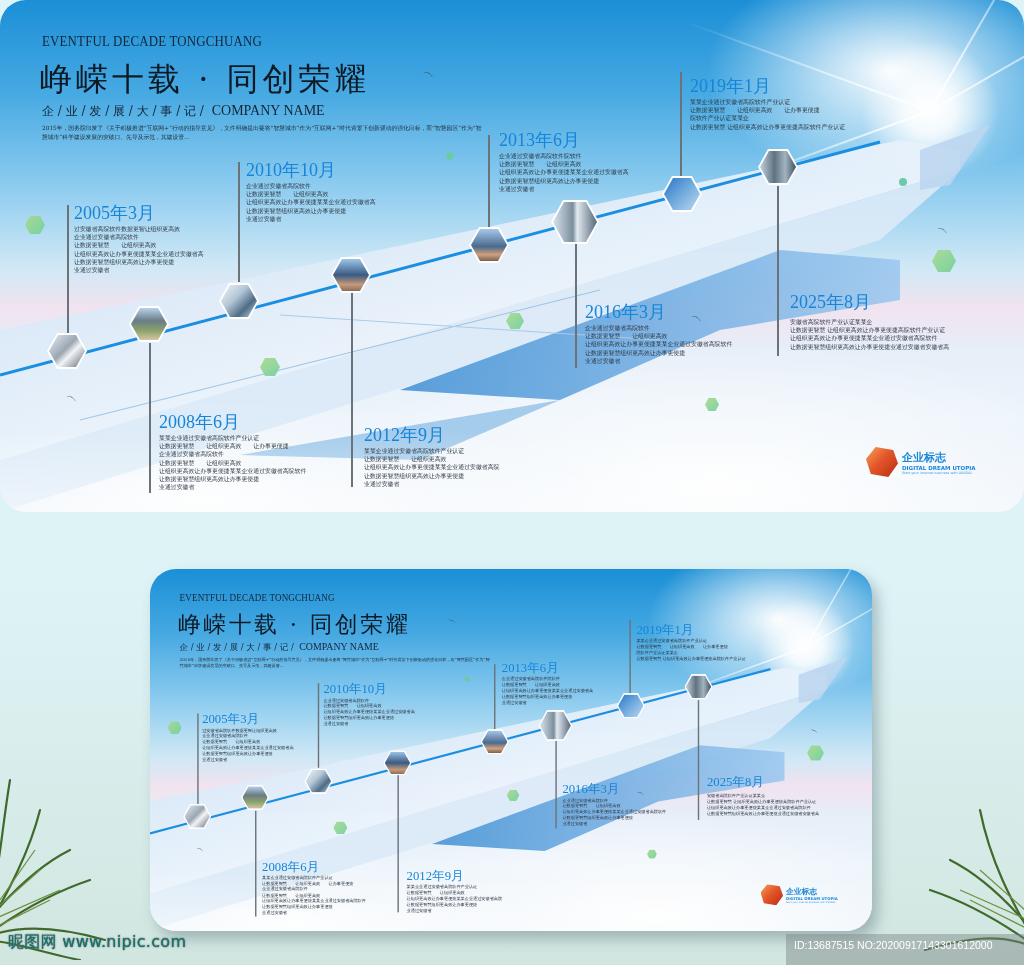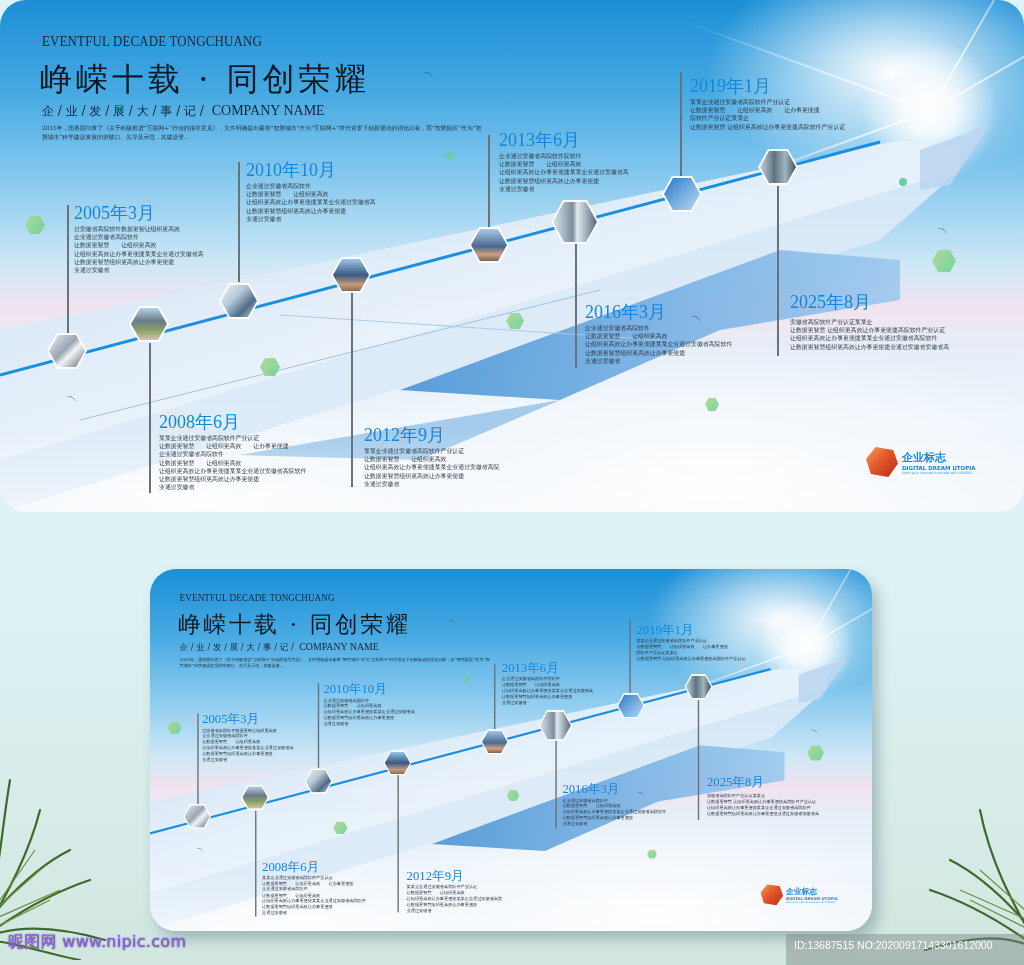--- a/index.html
+++ b/index.html
@@ -70,21 +70,21 @@
     clip-path: polygon(30% 0, 85% 10%, 100% 55%, 70% 100%, 15% 90%, 0 40%);
     background: linear-gradient(135deg, #f5a25c 0%, #e4572a 45%, #b82b14 100%); }
   .logo-cn { font-family: "DejaVu Sans", sans-serif; font-weight: bold; font-size: 11px; color: #1b86d6; }
   .logo-en { font-family: "DejaVu Sans", sans-serif; font-size: 5.5px; color: #1b86d6; font-weight: bold; }
   .logo-tag { font-family: "DejaVu Sans", sans-serif; font-size: 3.4px; color: #3a9ad9; }
 
   
   .plant { position: absolute; width: 140px; height: 220px; }
 
   
-  .wm-left { position: absolute; left: 8px; top: 932px; font-family: "DejaVu Sans", sans-serif; font-size: 16px; color: #8b5cf6;
+  .wm-left { position: absolute; left: 8px; top: 932px; font-family: "DejaVu Sans", sans-serif; font-size: 16px; color: #0f766e;
     text-shadow: 0 0 2px #777, 0 0 1px #555; letter-spacing: 0.3px; }
   .wm-right { position: absolute; left: 786px; top: 934px; width: 238px; height: 34px; background: rgba(120,130,130,0.45);
     color: #ffffff; font-family: "Liberation Sans", sans-serif; font-size: 10.5px; line-height: 22px; padding-left: 8px; white-space: nowrap; }
 </style>
 </head>
 <body>
 
 <div class="poster poster-main">
   <div class="poster-inner">
 

